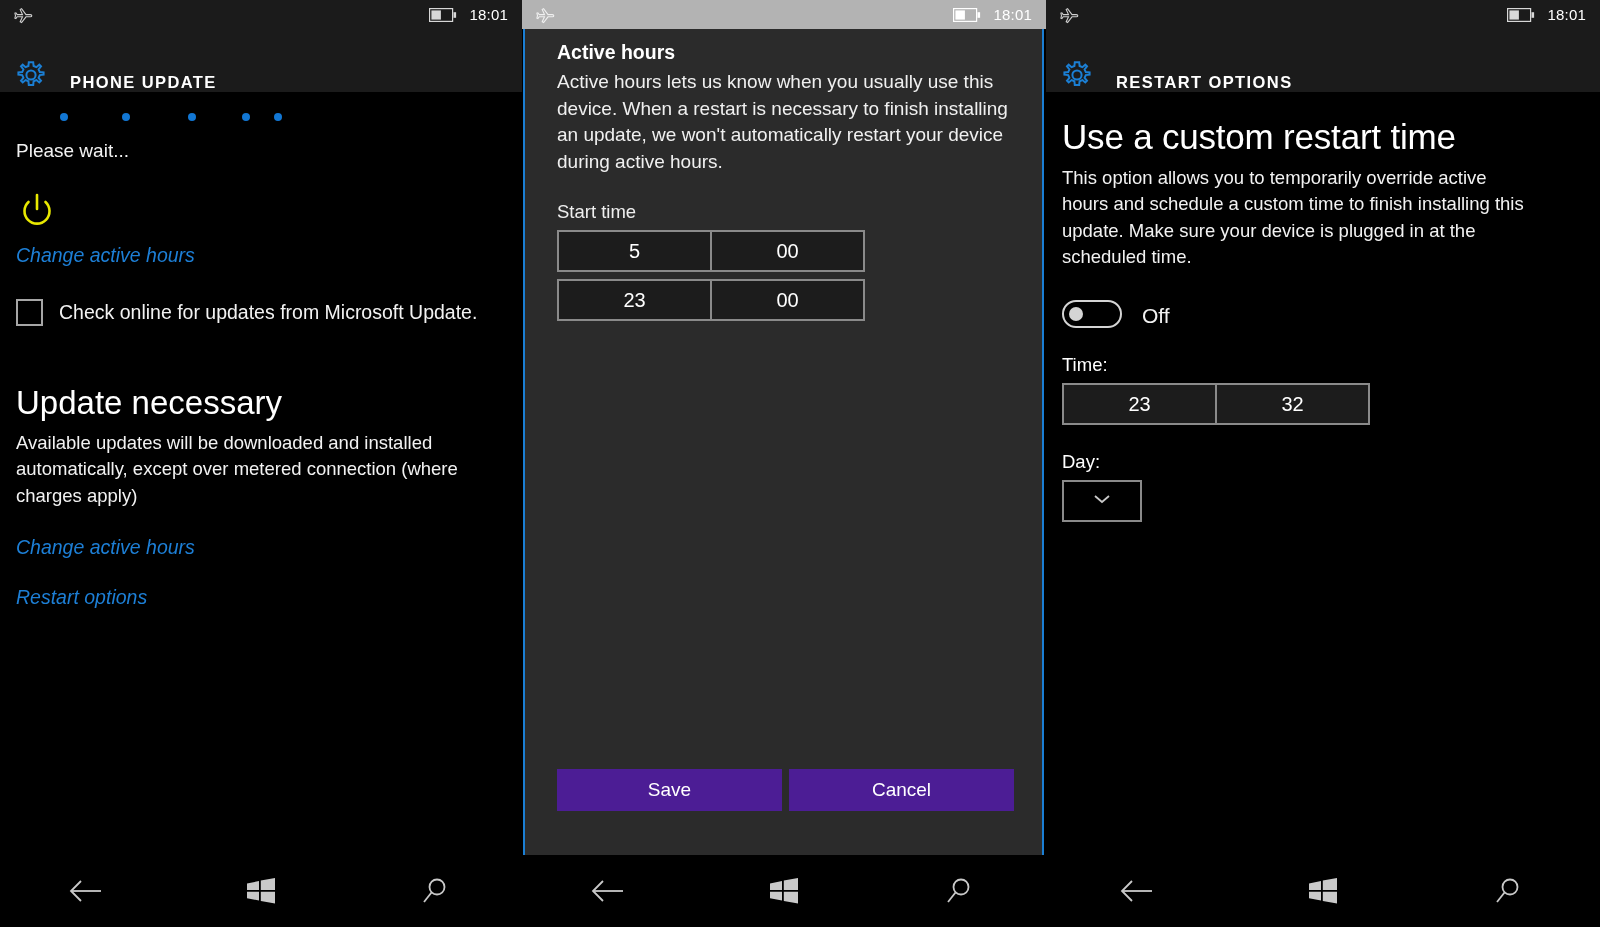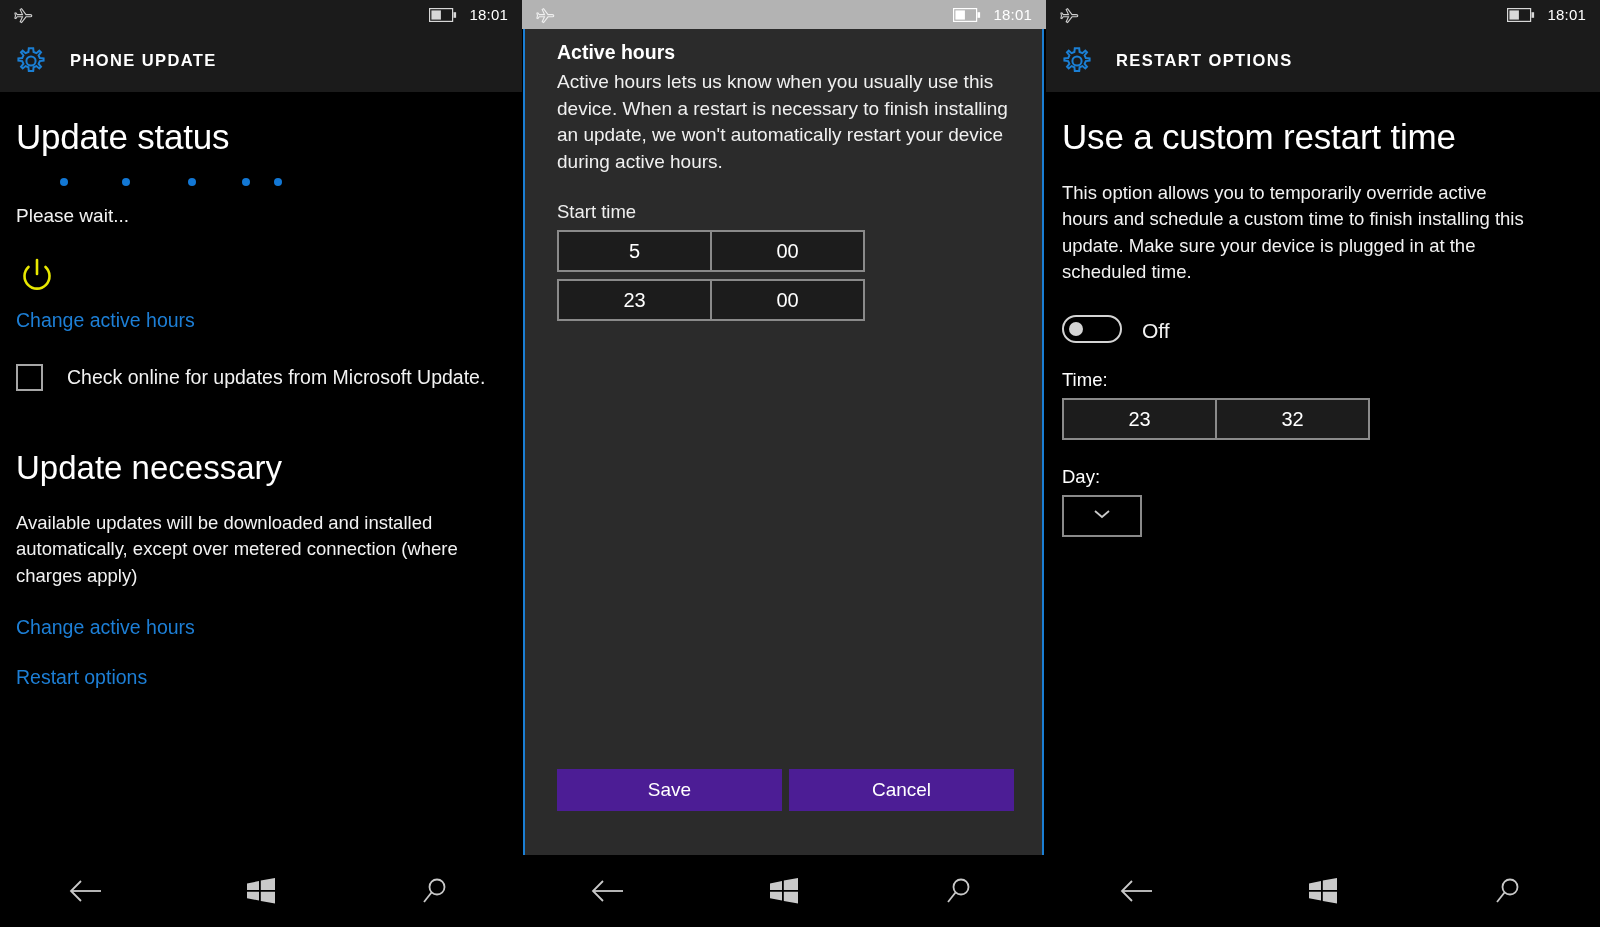--- a/index.html
+++ b/index.html
@@ -45,21 +45,21 @@
     margin-left: 12px;
   }
   .statusbar.light .sb-time { color: #fff; }
   .sb-battery { display: block; }
   .plane-icon { display:block; }
 
   
   .appheader {
     height: 63px;
     display: flex;
-    align-items: center;
+    align-items: flex-end;
     padding: 0 8px 0 14px;
     background: #1b1b1b;
   }
   .appheader .gear { margin-right: 22px; display:block; }
   .apptitle {
     color: #fff;
     font-size: 16.5px;
     font-weight: bold;
     letter-spacing: 1.4px;
   }
@@ -91,48 +91,49 @@
     margin-top: 2px;
   }
   .power-icon { margin-top: 28px; display:block; }
   .link {
     display: block;
     color: #1d7fd6;
     font-size: 19.5px;
     margin-top: 12px;
     cursor: pointer;
     text-decoration: none;
+    font-style: italic;
   }
   .checkbox-row {
     display: flex;
     align-items: center;
     margin-top: 32px;
   }
   .cbox {
     width: 27px; height: 27px;
     border: 2px solid #a6a6a6;
     background: transparent;
     flex: 0 0 auto;
   }
   .cbox-label {
     color: #f2f2f2;
     font-size: 19.5px;
-    margin-left: 24px;
+    margin-left: 16px;
   }
   h2.section-title {
     color: #fff;
     font-size: 33px;
     font-weight: normal;
     margin-top: 58px;
   }
   .body-text {
     color: #f2f2f2;
     font-size: 18.5px;
     line-height: 1.42;
-    margin-top: 23px;
+    margin-top: 8px;
     max-width: 470px;
   }
   .links-group { margin-top: 22px; }
   .links-group .link { margin-top: 27px; }
 
   
   .navbar {
     position: absolute;
     left: 0; bottom: 0;
     width: 100%; height: 72px;
@@ -288,21 +289,20 @@
           <g fill="none" stroke="#1b7fd4" stroke-width="2">
             <circle cx="17" cy="17" r="4.6"></circle>
             <path d="M17 4.2 L19.2 4.2 L19.6 8.0 L22.4 9.2 L25.3 6.7 L27.0 8.4 L24.6 11.3 L25.8 14.1 L29.6 14.5 L29.6 16.7 L25.8 17.1 L24.6 19.9 L27.0 22.8 L25.3 24.5 L22.4 22.1 L19.6 23.3 L19.2 27.1 L17 27.1 L14.8 27.1 L14.4 23.3 L11.6 22.1 L8.7 24.5 L7.0 22.8 L9.4 19.9 L8.2 17.1 L4.4 16.7 L4.4 14.5 L8.2 14.1 L9.4 11.3 L7.0 8.4 L8.7 6.7 L11.6 9.2 L14.4 8.0 L14.8 4.2 Z"></path>
           </g>
         </svg>
       </span>
       <span class="apptitle">PHONE UPDATE</span>
     </div>
 
     <div class="content">
-      <h1 class="page-title">Update status</h1>
 
       <div class="dots">
         <i style="left:44px"></i>
         <i style="left:106px"></i>
         <i style="left:172px"></i>
         <i style="left:226px"></i>
         <i style="left:258px"></i>
       </div>
 
       <div class="please-wait">Please wait...</div>

